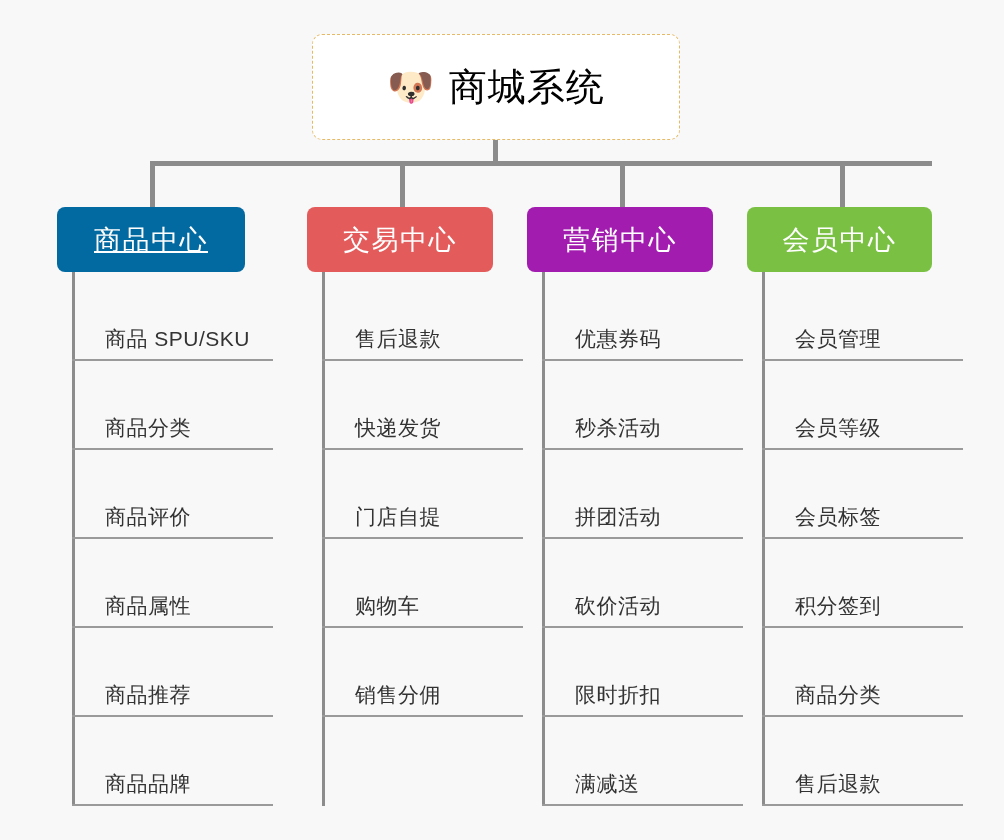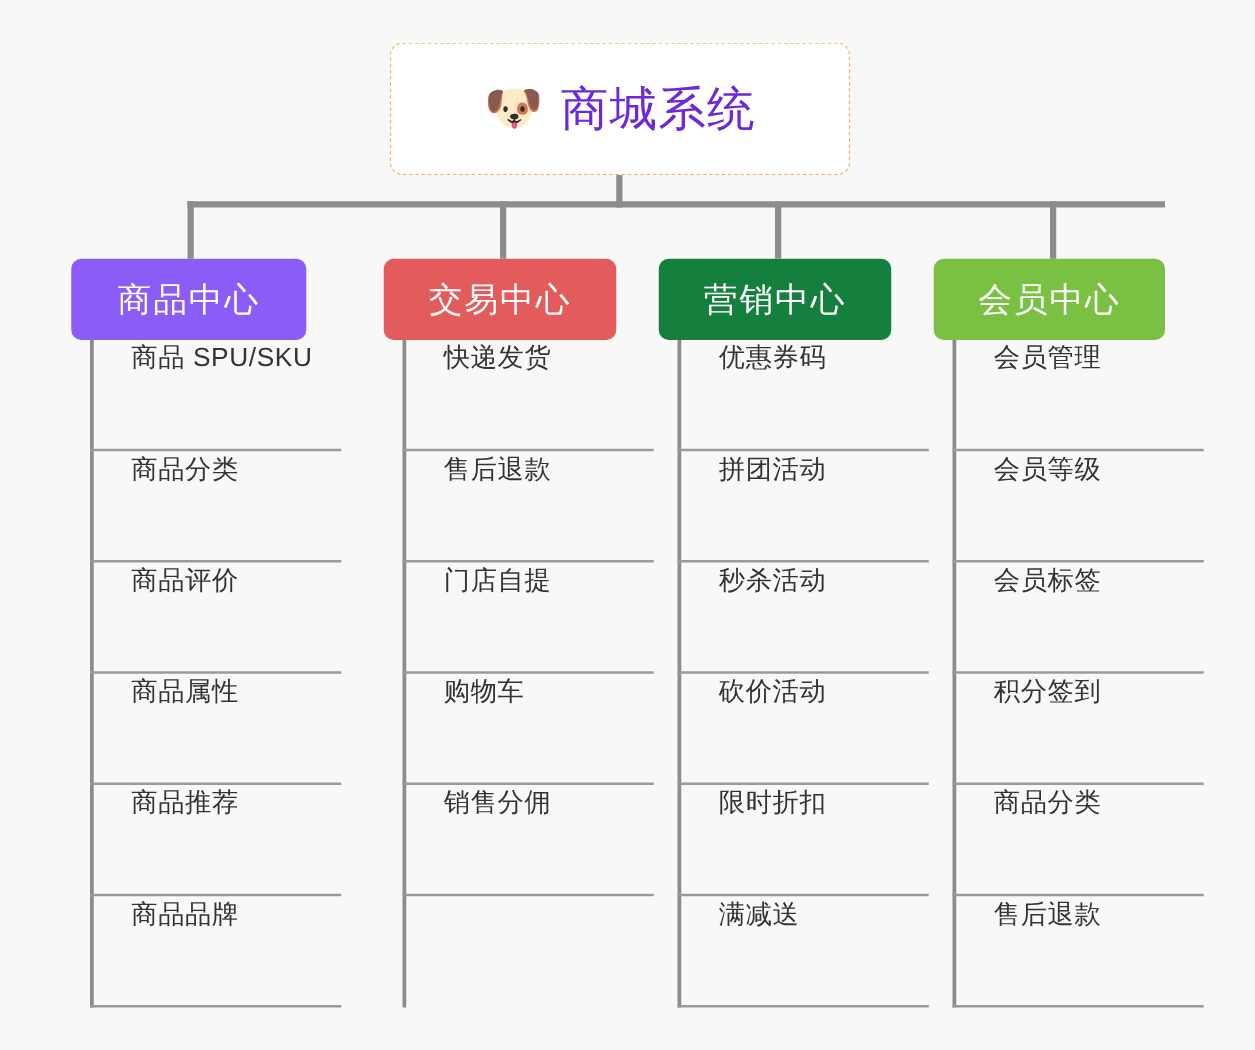--- a/index.html
+++ b/index.html
@@ -35,21 +35,21 @@
     justify-content: center;
     gap: 14px;
   }
   .root-emoji {
     font-size: 38px;
     line-height: 1;
     display: block;
   }
   .root-title {
     font-size: 38px;
-    color: #6d28d9;
+    color: #000000;
     letter-spacing: 1px;
     white-space: nowrap;
   }
 
   
   .conn {
     position: absolute;
     background: #8c8c8c;
   }
   .conn-stem {
@@ -100,20 +100,21 @@
   .leaf-list {
     position: absolute;
     left: 15px;
     top: 65px;
     width: 100%;
   }
   .leaf {
     position: relative;
     height: 89px;
     display: flex;
+    align-items: flex-end;
     box-sizing: border-box;
   }
   .leaf-inner {
     display: inline-block;
     border-bottom: 2px solid #9a9a9a;
     padding: 0 18px 6px 33px;
     min-width: 150px;
   }
   .leaf-label {
     font-size: 21px;
@@ -130,21 +131,21 @@
   <div class="root-node">
     <span class="root-emoji">🐶</span>
     <span class="root-title">商城系统</span>
   </div>
 
   <div class="conn conn-stem"></div>
   <div class="conn conn-bus"></div>
 
   <div id="columns-host">
       <div class="column" style="left: 57px; width: 188px;">
-        <div class="cat-header" style="background: #8b5cf6; width: 188px;">
+        <div class="cat-header" style="background: #0369a1; width: 188px; text-decoration: underline;">
           <span>商品中心</span>
         </div>
         <div class="trunk" style="height: 534px;"></div>
         <div class="leaf-list">
           <div class="leaf">
             <div class="leaf-inner"><span class="leaf-label">商品 SPU/SKU</span></div>
           </div>
           <div class="leaf">
             <div class="leaf-inner"><span class="leaf-label">商品分类</span></div>
           </div>
@@ -162,50 +163,50 @@
           </div>
         </div>
       </div>
       <div class="column" style="left: 307px; width: 174px;">
         <div class="cat-header" style="background: rgb(228, 91, 91); width: 186px;">
           <span>交易中心</span>
         </div>
         <div class="trunk" style="height: 534px;"></div>
         <div class="leaf-list">
           <div class="leaf">
+            <div class="leaf-inner"><span class="leaf-label">售后退款</span></div>
+          </div>
+          <div class="leaf">
             <div class="leaf-inner"><span class="leaf-label">快递发货</span></div>
           </div>
           <div class="leaf">
-            <div class="leaf-inner"><span class="leaf-label">售后退款</span></div>
-          </div>
-          <div class="leaf">
             <div class="leaf-inner"><span class="leaf-label">门店自提</span></div>
           </div>
           <div class="leaf">
             <div class="leaf-inner"><span class="leaf-label">购物车</span></div>
           </div>
           <div class="leaf">
             <div class="leaf-inner"><span class="leaf-label">销售分佣</span></div>
           </div>
         </div>
       </div>
       <div class="column" style="left: 527px; width: 186px;">
-        <div class="cat-header" style="background: #15803d; width: 186px;">
+        <div class="cat-header" style="background: #a21caf; width: 186px;">
           <span>营销中心</span>
         </div>
         <div class="trunk" style="height: 534px;"></div>
         <div class="leaf-list">
           <div class="leaf">
             <div class="leaf-inner"><span class="leaf-label">优惠券码</span></div>
           </div>
           <div class="leaf">
+            <div class="leaf-inner"><span class="leaf-label">秒杀活动</span></div>
+          </div>
+          <div class="leaf">
             <div class="leaf-inner"><span class="leaf-label">拼团活动</span></div>
-          </div>
-          <div class="leaf">
-            <div class="leaf-inner"><span class="leaf-label">秒杀活动</span></div>
           </div>
           <div class="leaf">
             <div class="leaf-inner"><span class="leaf-label">砍价活动</span></div>
           </div>
           <div class="leaf">
             <div class="leaf-inner"><span class="leaf-label">限时折扣</span></div>
           </div>
           <div class="leaf">
             <div class="leaf-inner"><span class="leaf-label">满减送</span></div>
           </div>

